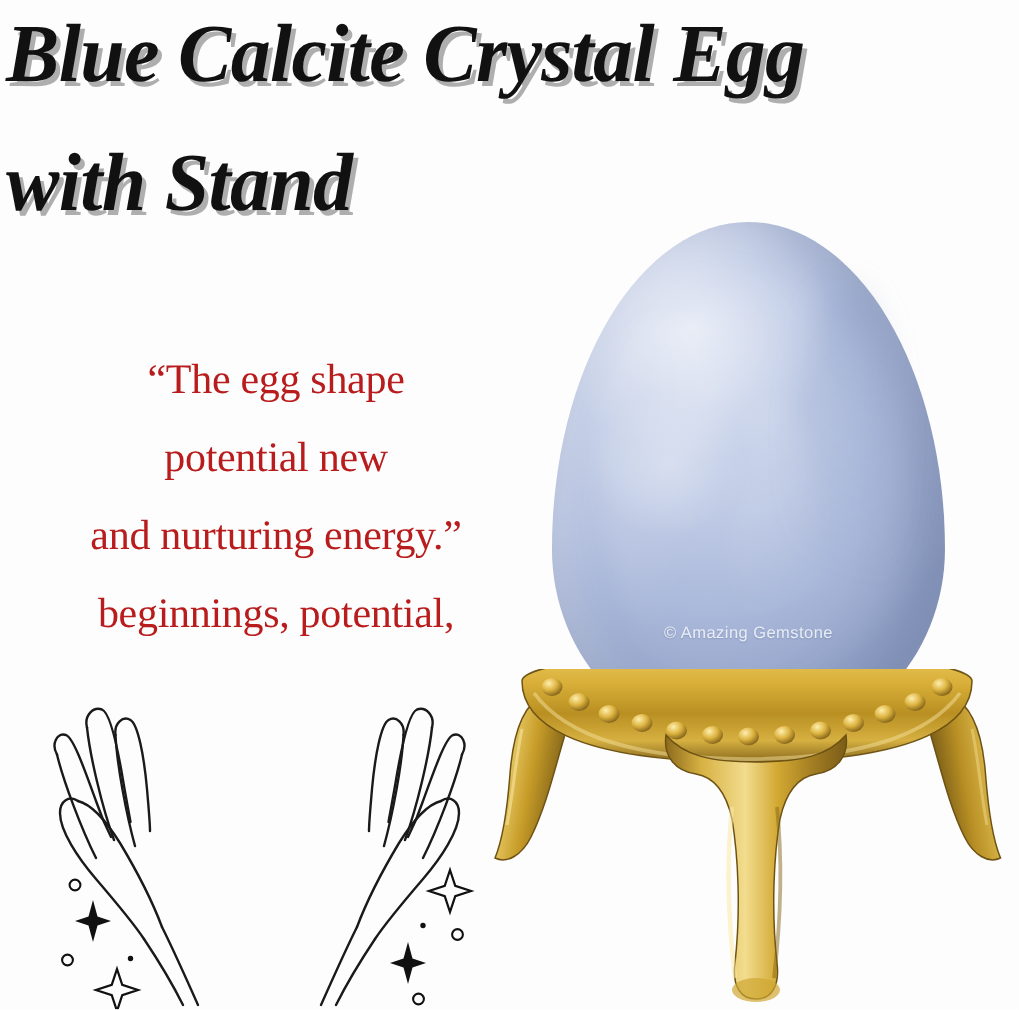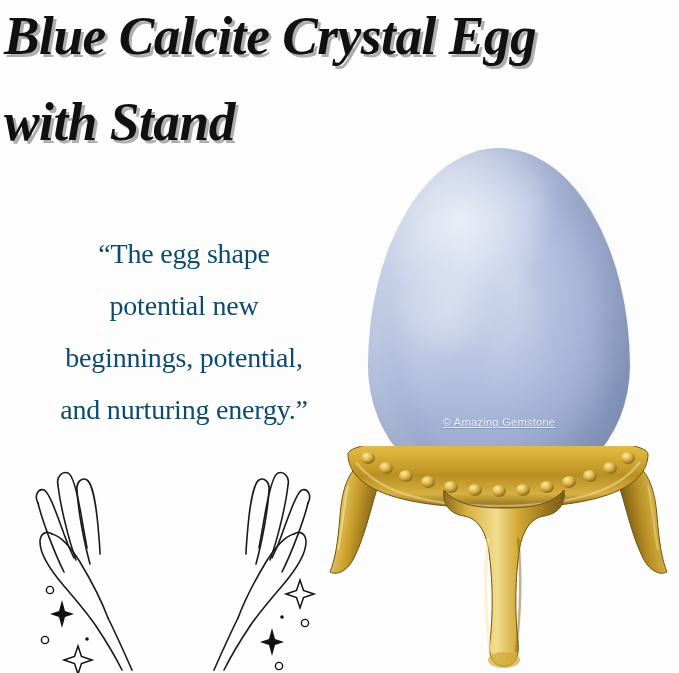--- a/index.html
+++ b/index.html
@@ -52,21 +52,21 @@
     left: 8px;
     top: 228px;
     width: 352px;
     text-align: center;
   }
   .quote-line {
     font-family: "Liberation Serif", serif;
     font-weight: normal;
     font-size: 28px;
     line-height: 52px;
-    color: #0c4a6e;
+    color: #b91c1c;
     letter-spacing: -0.2px;
     white-space: nowrap;
   }
 
   
   .product {
     position: absolute;
     left: 318px;
     top: 130px;
     width: 361px;
@@ -115,21 +115,20 @@
     position: absolute;
     left: 0;
     top: 268px;
     width: 262px;
     text-align: center;
     font-family: "Liberation Sans", sans-serif;
     font-size: 11px;
     letter-spacing: 0.3px;
     color: rgba(245,247,252,0.88);
     text-shadow: 0 1px 1px rgba(90,105,145,0.35);
-    text-decoration: underline;
   }
 
   
   .stand {
     position: absolute;
     left: 0px;
     top: 316px;
     width: 361px;
     height: 227px;
   }
@@ -151,22 +150,22 @@
 <div id="page">
 
   <div class="title-block">
     <div class="title-line title-line-1">Blue Calcite Crystal Egg</div>
     <div class="title-line title-line-2">with Stand</div>
   </div>
 
   <div class="quote-block">
     <div class="quote-line">“The egg shape</div>
     <div class="quote-line">potential new</div>
+    <div class="quote-line">and nurturing energy.”</div>
     <div class="quote-line">beginnings, potential,</div>
-    <div class="quote-line">and nurturing energy.”</div>
   </div>
 
   <div class="product">
 
     <div class="egg-wrap">
       <div class="egg"></div>
       <div class="egg-streak streak-a"></div>
       <div class="egg-streak streak-b"></div>
       <div class="egg-streak streak-c"></div>
       <div class="watermark">© Amazing Gemstone</div>

